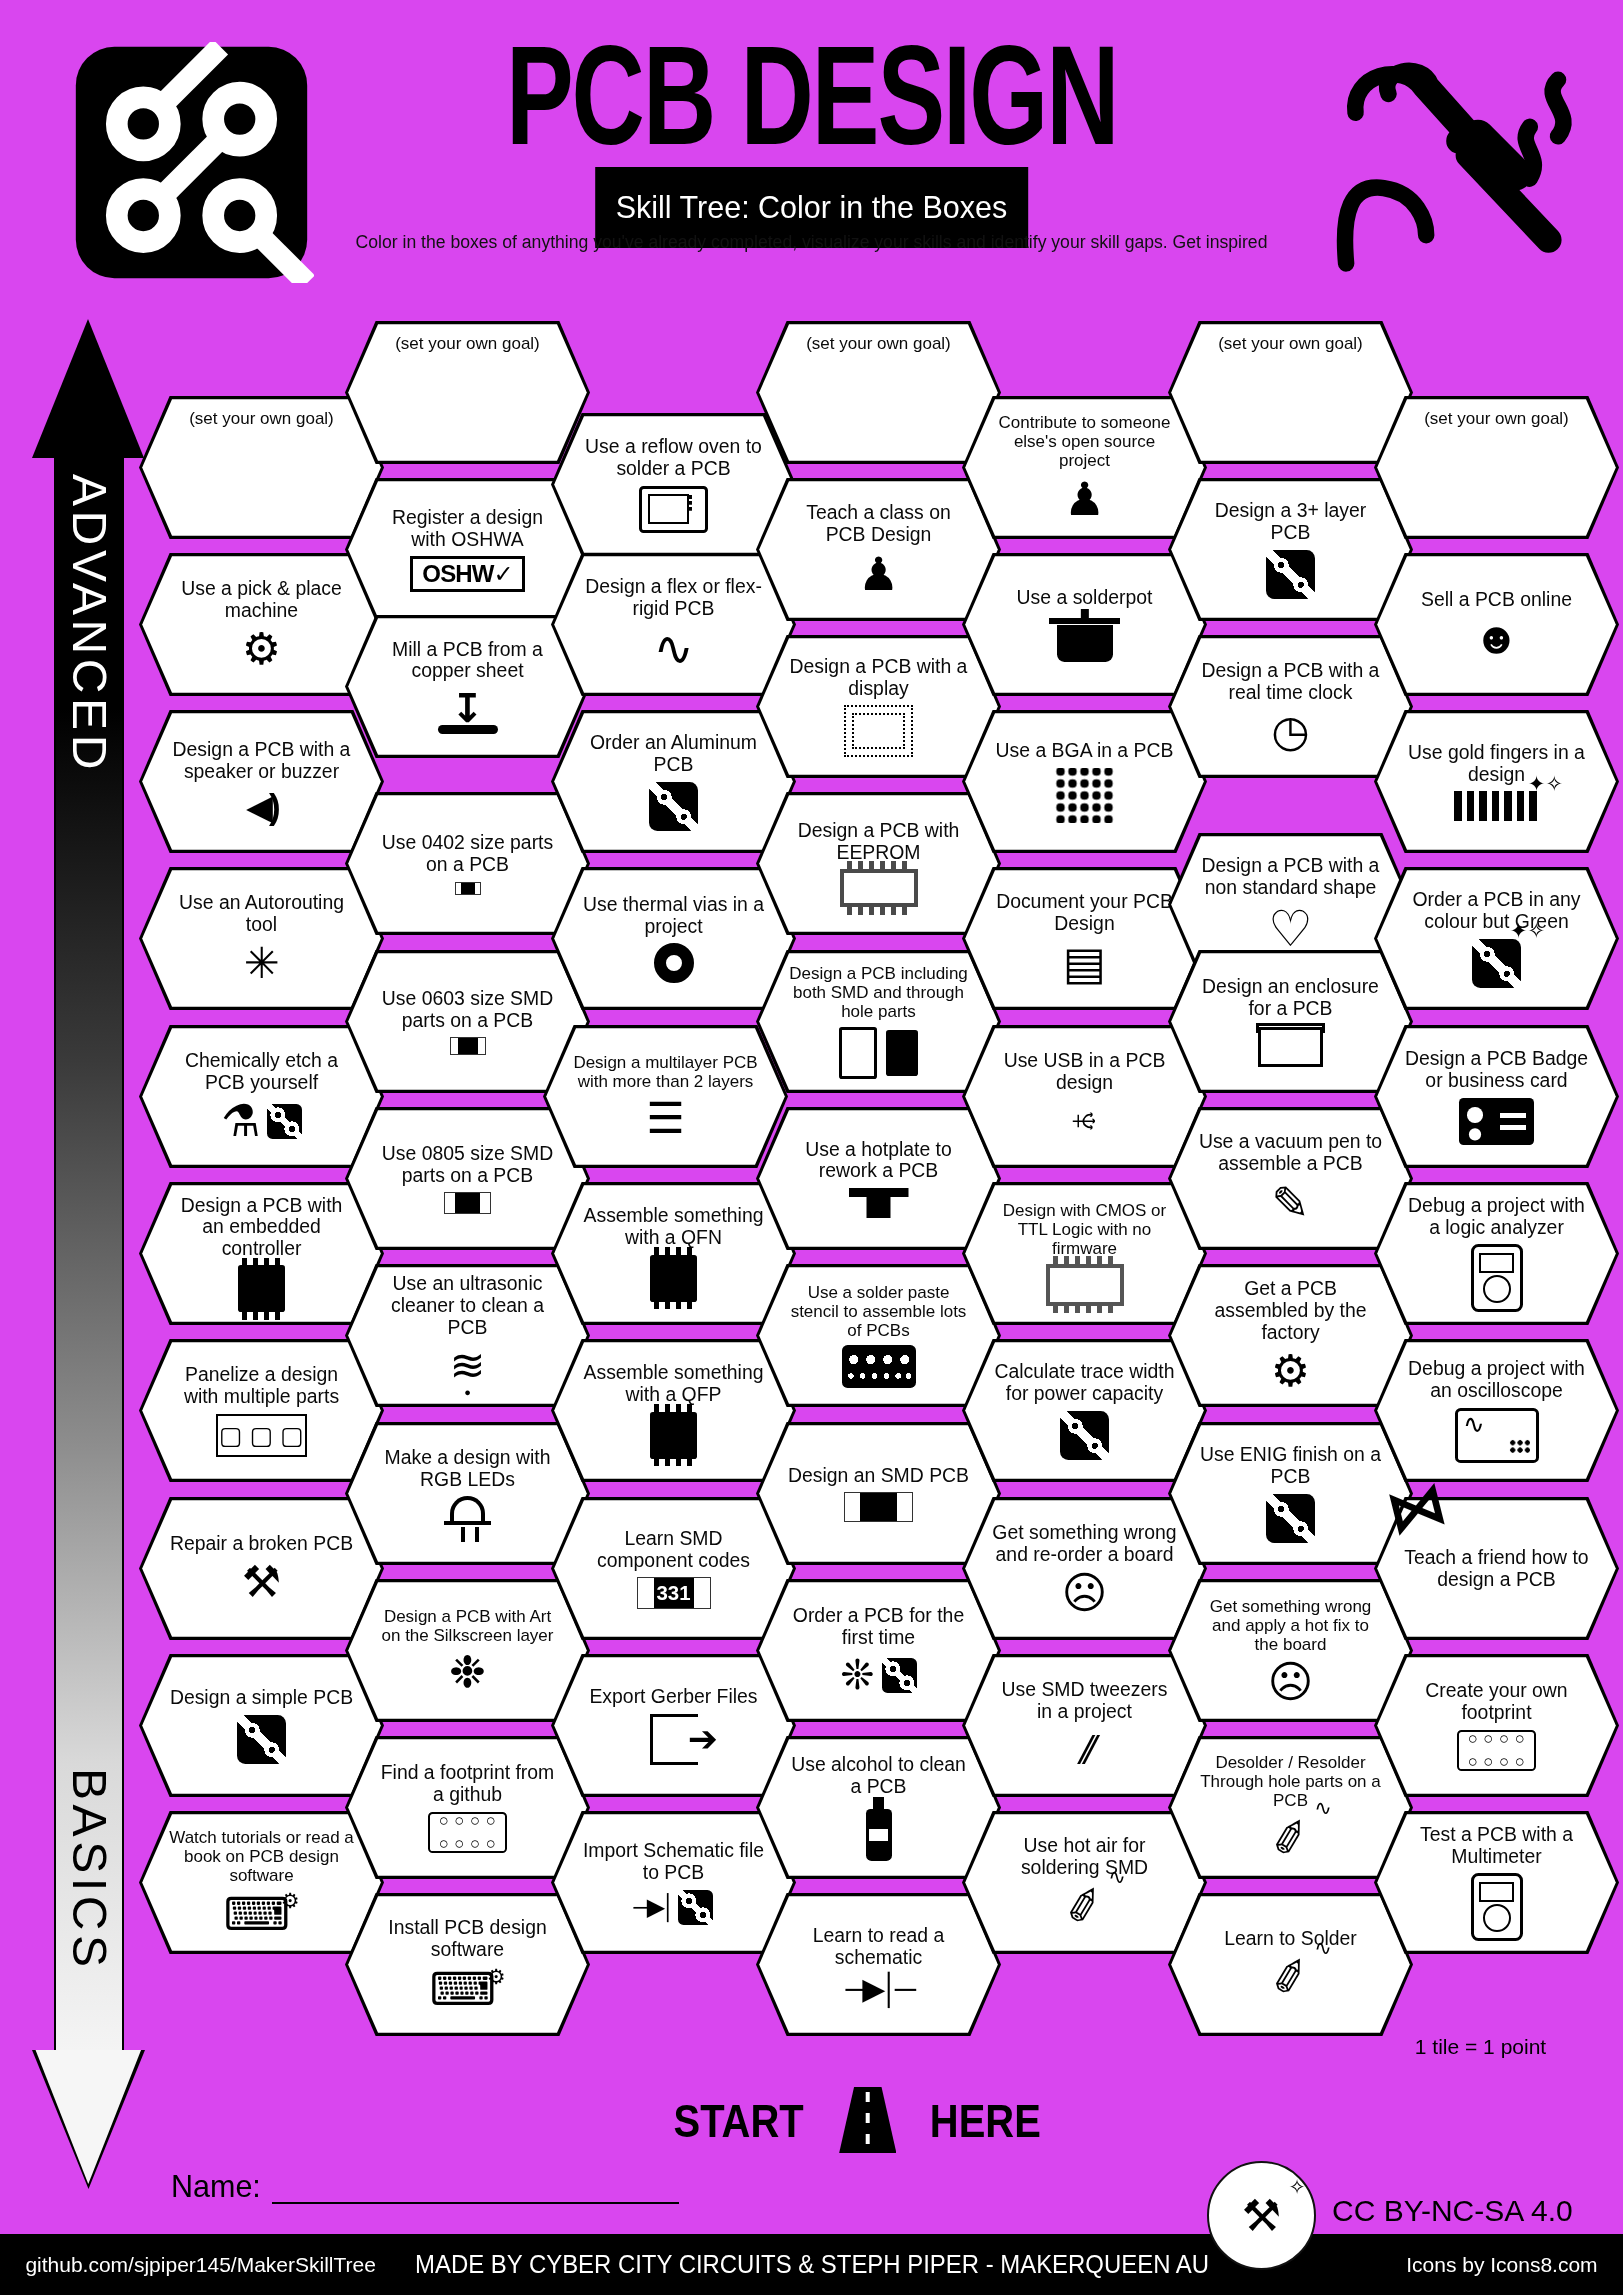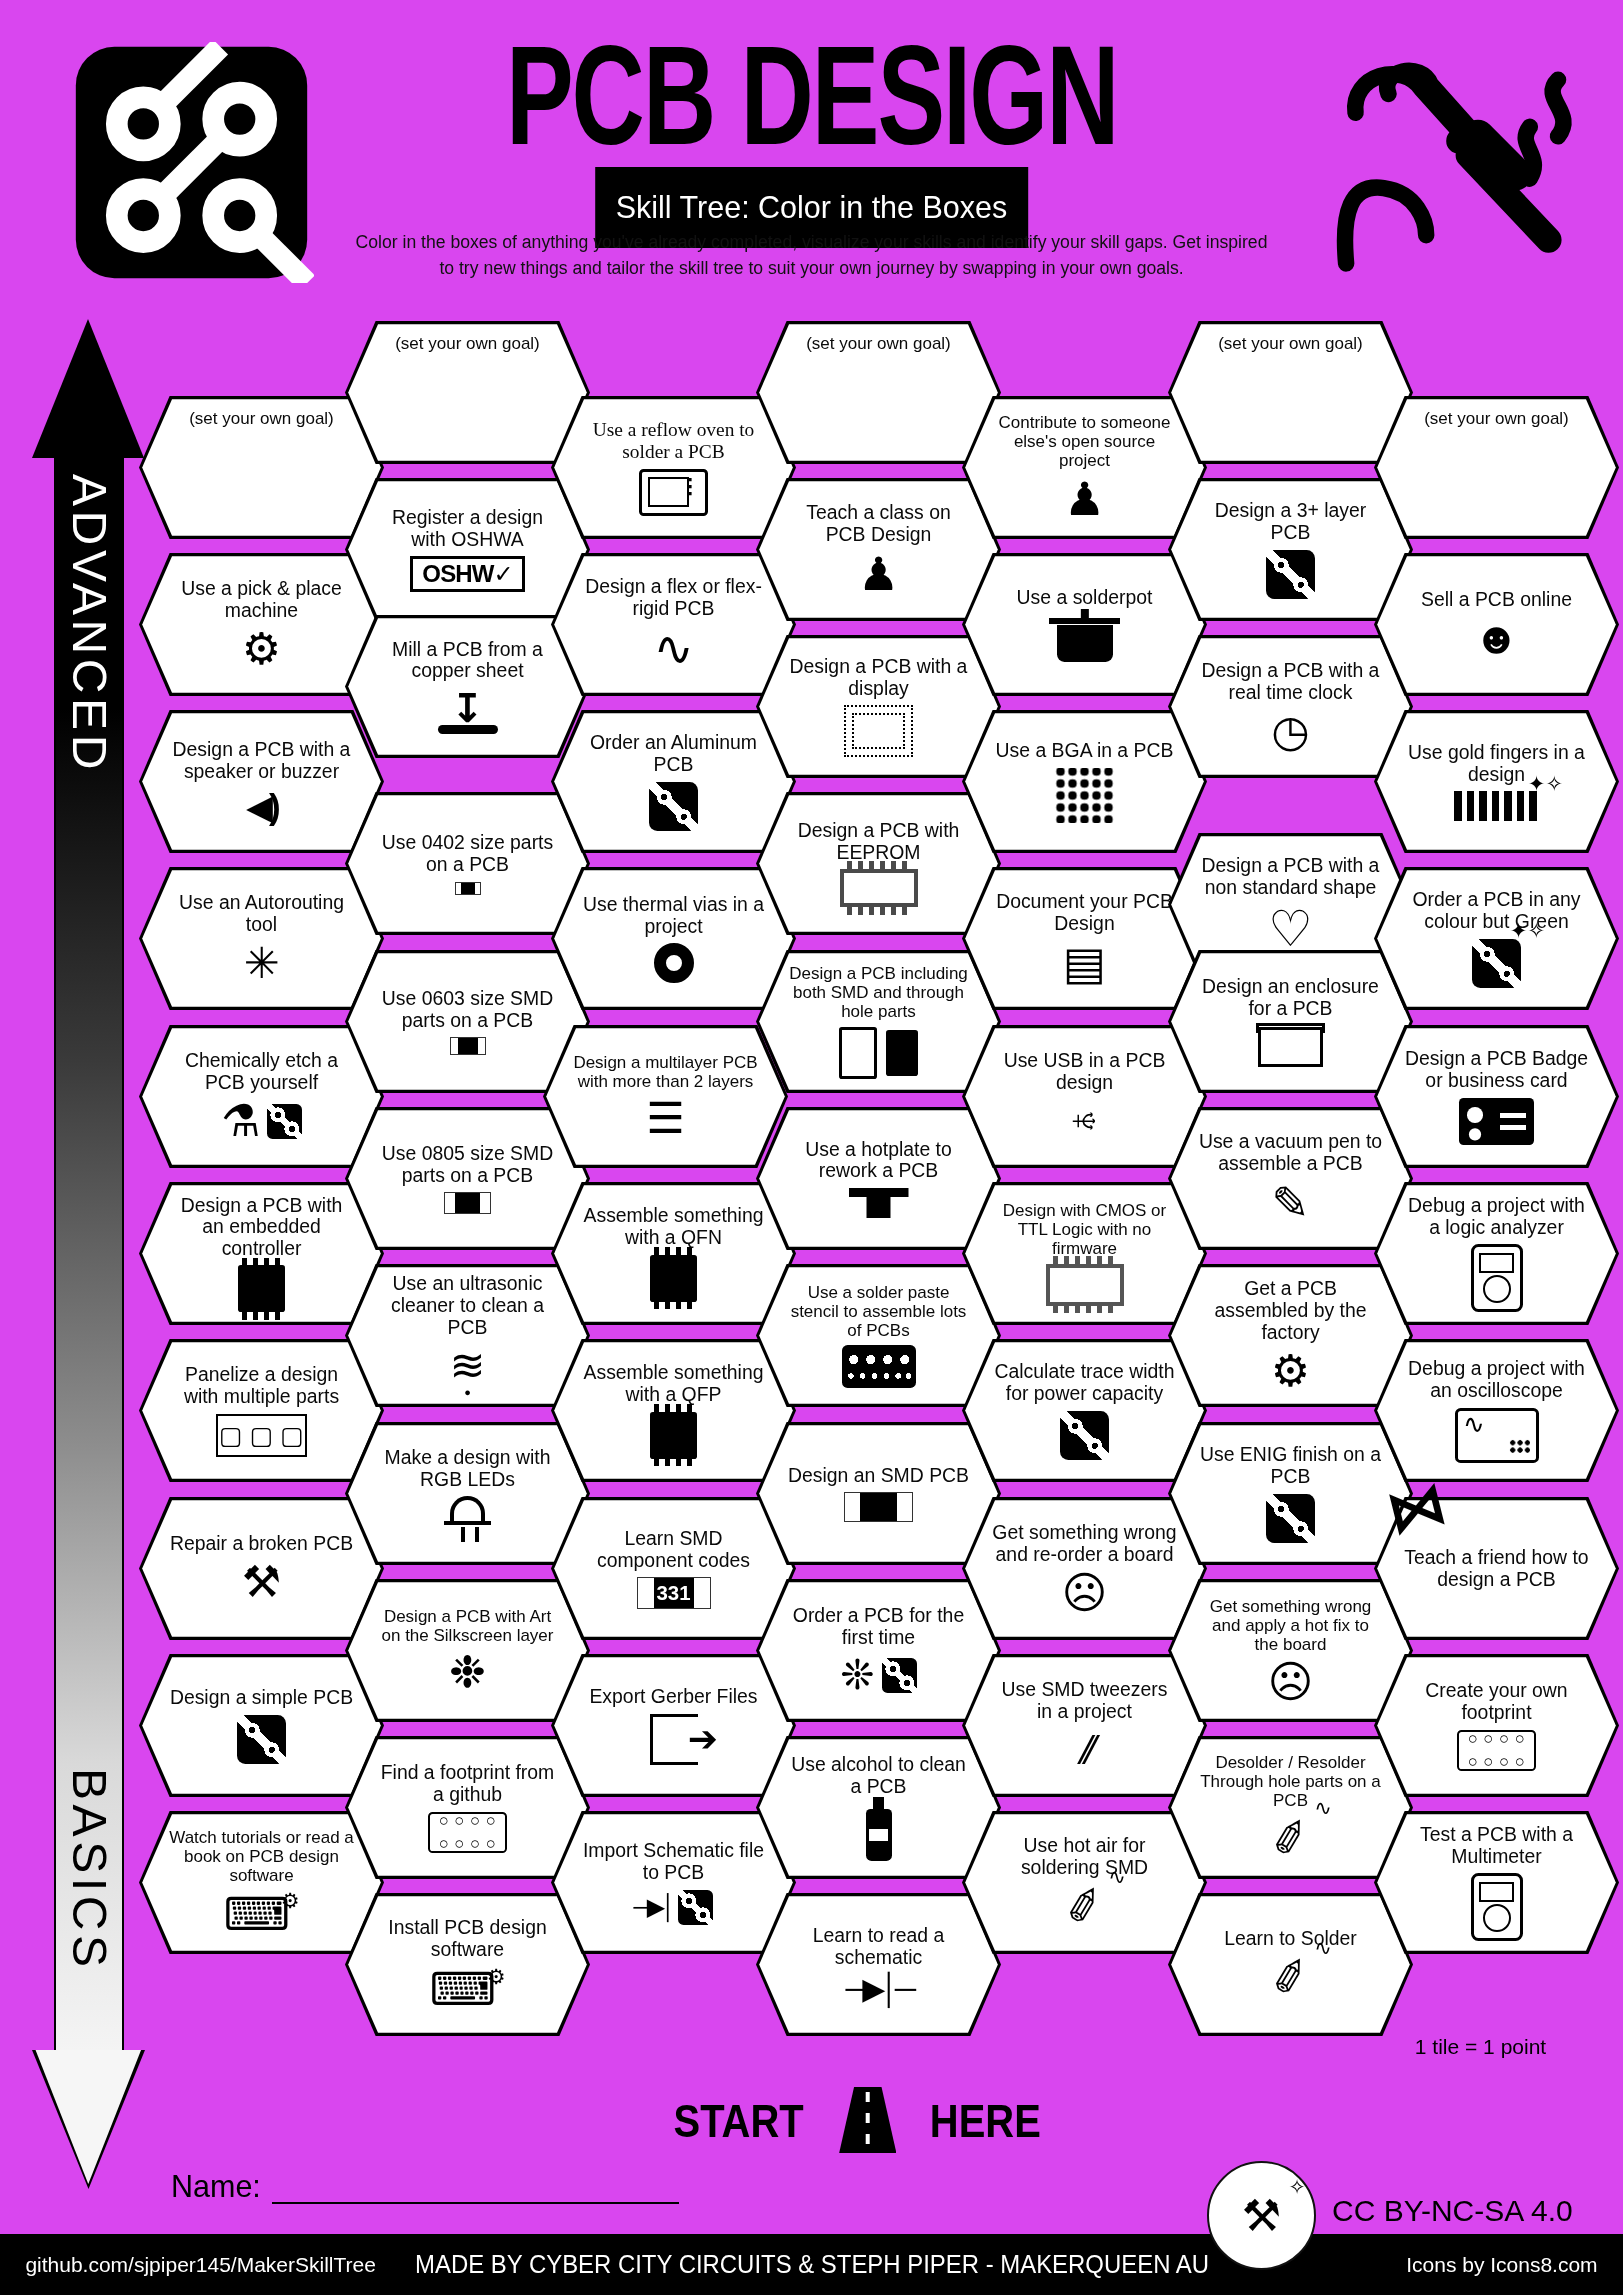--- a/index.html
+++ b/index.html
@@ -227,21 +227,20 @@
       <path d="M38 26 L62 2"></path>
       <path d="M62 40 L38 64"></path>
       <path d="M78 80 L98 100"></path>
     </g>
   </svg>
 
   <div id="title"><span>PCB DESIGN</span></div>
   <div id="subtitle">Skill Tree: Color in the Boxes</div>
   <div id="desc">
     <div>Color in the boxes of anything you've already completed, visualize your skills and identify your skill gaps.  Get inspired</div>
-    <div>to try new things and tailor the skill tree to suit your own journey by swapping in your own goals.</div>
   </div>
 
   <svg id="iron-art" viewBox="0 0 110 100" fill="none" stroke="#000" stroke-width="7" stroke-linecap="round">
     <path d="M10 28 C8 12 30 6 38 18 L74 58"></path>
     <path d="M24 20 C20 10 38 6 42 16 L58 34"></path>
     <path d="M6 92 C4 70 8 58 22 60 C36 62 40 74 40 80"></path>
     <path d="M58 46 L92 82" stroke-width="11"></path>
     <path d="M62 38 L78 54" stroke-width="14"></path>
     <circle cx="54" cy="40" r="2" fill="#000"></circle>
     <path d="M96 14 c-8 8 8 14 0 24"></path>
@@ -396,21 +395,21 @@
           <span class="tico i-footprint"></span>
         </div>
       </div>
       <div class="hex" style="left: 345px; top: 1893px;">
         <div class="hex-fill"></div>
         <div class="hex-in">
           <div class="t-label">Install PCB design software</div>
           <span class="tico i-laptop"></span>
         </div>
       </div>
-      <div class="hex" style="left: 551px; top: 396px; font-family: Liberation Serif, serif;">
+      <div class="hex" style="left: 551px; top: 413px;">
         <div class="hex-fill"></div>
         <div class="hex-in">
           <div class="t-label">Use a reflow oven to solder a PCB</div>
           <span class="tico i-oven"></span>
         </div>
       </div>
       <div class="hex" style="left: 551px; top: 553px;">
         <div class="hex-fill"></div>
         <div class="hex-in">
           <div class="t-label">Design a flex or flex-rigid PCB</div>

